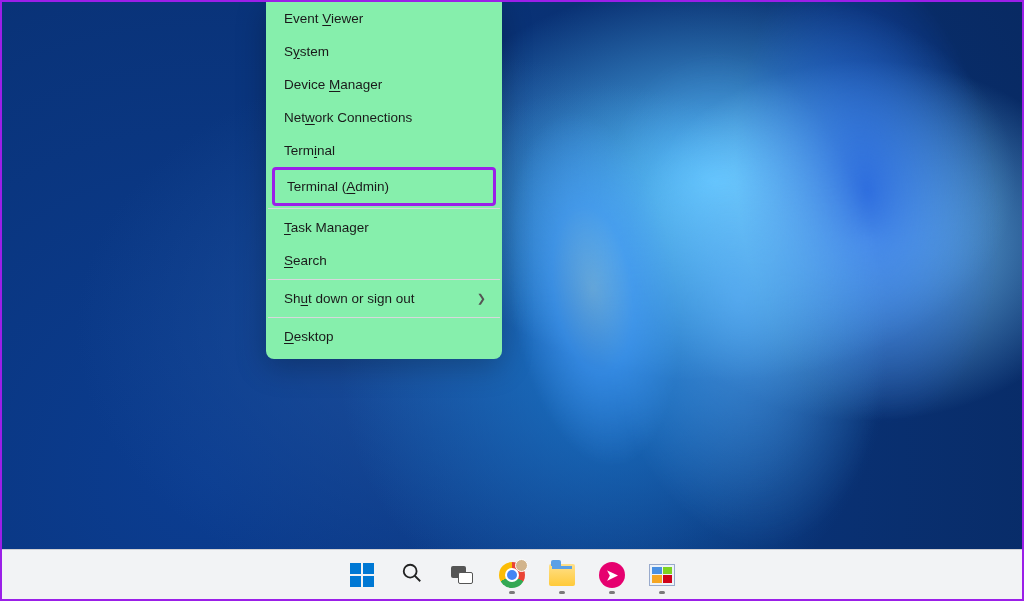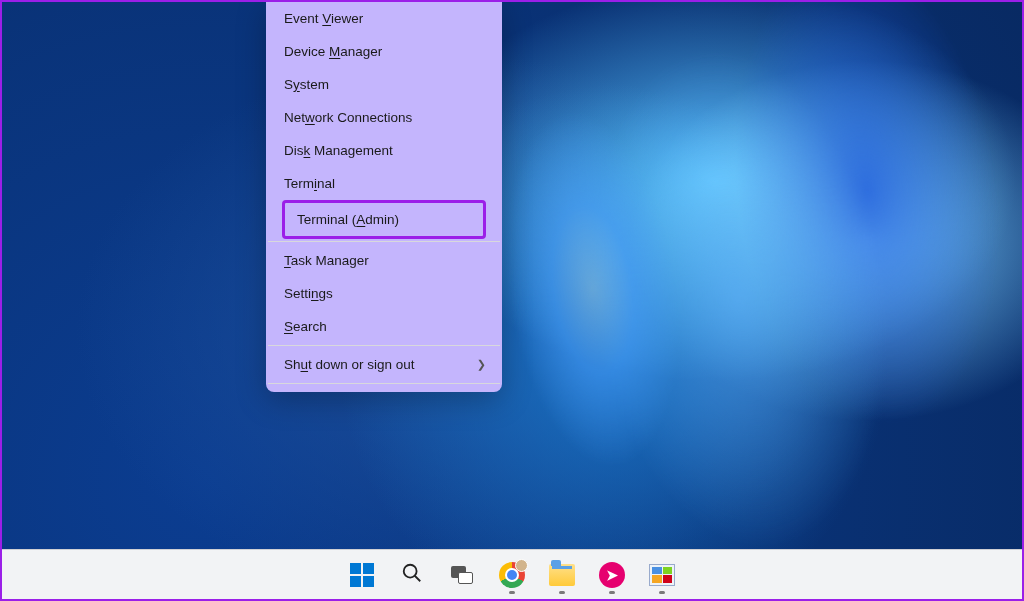--- a/index.html
+++ b/index.html
@@ -30,21 +30,21 @@
         radial-gradient(ellipse 300px 520px at 72% 55%, rgba(96,180,255,.6) 0%, transparent 48%),
         radial-gradient(ellipse 260px 470px at 86% 40%, rgba(30,90,220,.8) 0%, transparent 50%);
       transform: rotate(-8deg);
       filter: blur(1px);
     }
     .context-menu {
       position: absolute;
       left: 264px;
       top: 0;
       width: 236px;
-      background: #c4b5fd;
+      background: #86efac;
       border-radius: 0 0 8px 8px;
       box-shadow: 0 8px 30px rgba(0,0,0,.25);
       padding-bottom: 6px;
     }
     .menu-item {
       padding: 9px 16px 9px 18px;
       font-size: 13.5px;
       color: #1a1a1a;
       cursor: pointer;
       display: flex;
@@ -53,21 +53,21 @@
     }
     .menu-sep {
       height: 1px;
       background: #d8d8dc;
       margin: 2px 2px;
     }
     .u { text-decoration: underline; text-underline-offset: 2px; }
     .highlight-box {
       border: 3px solid #9b1fe8;
       border-radius: 4px;
-      margin: 0 16px;
+      margin: 0 6px;
     }
     .highlight-box .menu-item { padding-left: 12px; }
     .chevron {
       font-size: 11px;
       color: #555;
     }
     .taskbar {
       position: absolute;
       left: 0; right: 0; bottom: 0;
       height: 50px;
@@ -161,55 +161,52 @@
 
 <div class="desktop">
   <div class="swirl"></div>
 </div>
 
 <div class="context-menu" id="ctx">
     <div class="menu-item">
       <span>Event <span class="u">V</span>iewer</span>
     </div>
     <div class="menu-item">
+      <span>S<span class="u">y</span>stem</span>
+    </div>
+    <div class="menu-item">
       <span>Device <span class="u">M</span>anager</span>
     </div>
     <div class="menu-item">
-      <span>S<span class="u">y</span>stem</span>
-    </div>
-    <div class="menu-item">
       <span>Net<span class="u">w</span>ork Connections</span>
-    </div>
-    <div class="menu-item">
-      <span>Dis<span class="u">k</span> Management</span>
     </div>
     <div class="menu-item">
       <span>Term<span class="u">i</span>nal</span>
     </div>
     <div class="highlight-box">
       <div class="menu-item">
         <span>Terminal (<span class="u">A</span>dmin)</span>
       </div>
     </div>
     <div class="menu-sep"></div>
     <div class="menu-item">
       <span><span class="u">T</span>ask Manager</span>
     </div>
     <div class="menu-item">
-      <span>Setti<span class="u">n</span>gs</span>
-    </div>
-    <div class="menu-item">
       <span><span class="u">S</span>earch</span>
     </div>
     <div class="menu-sep"></div>
     <div class="menu-item">
       <span>Sh<span class="u">u</span>t down or sign out</span>
       <span class="chevron">❯</span>
     </div>
     <div class="menu-sep"></div>
+    <div class="menu-item">
+      <span><span class="u">D</span>esktop</span>
+    </div>
   </div>
 
 <svg class="arrow" viewBox="0 0 180 30">
   <defs>
     <marker id="ah" markerWidth="12" markerHeight="12" refX="10" refY="5" orient="auto">
       <path d="M0,0 L12,5 L0,10 Z" fill="#9b1fe8"></path>
     </marker>
   </defs>
   <path d="M5,22 Q110,22 172,6" stroke="#9b1fe8" stroke-width="5" fill="none" marker-end="url(#ah)"></path>
 </svg>

